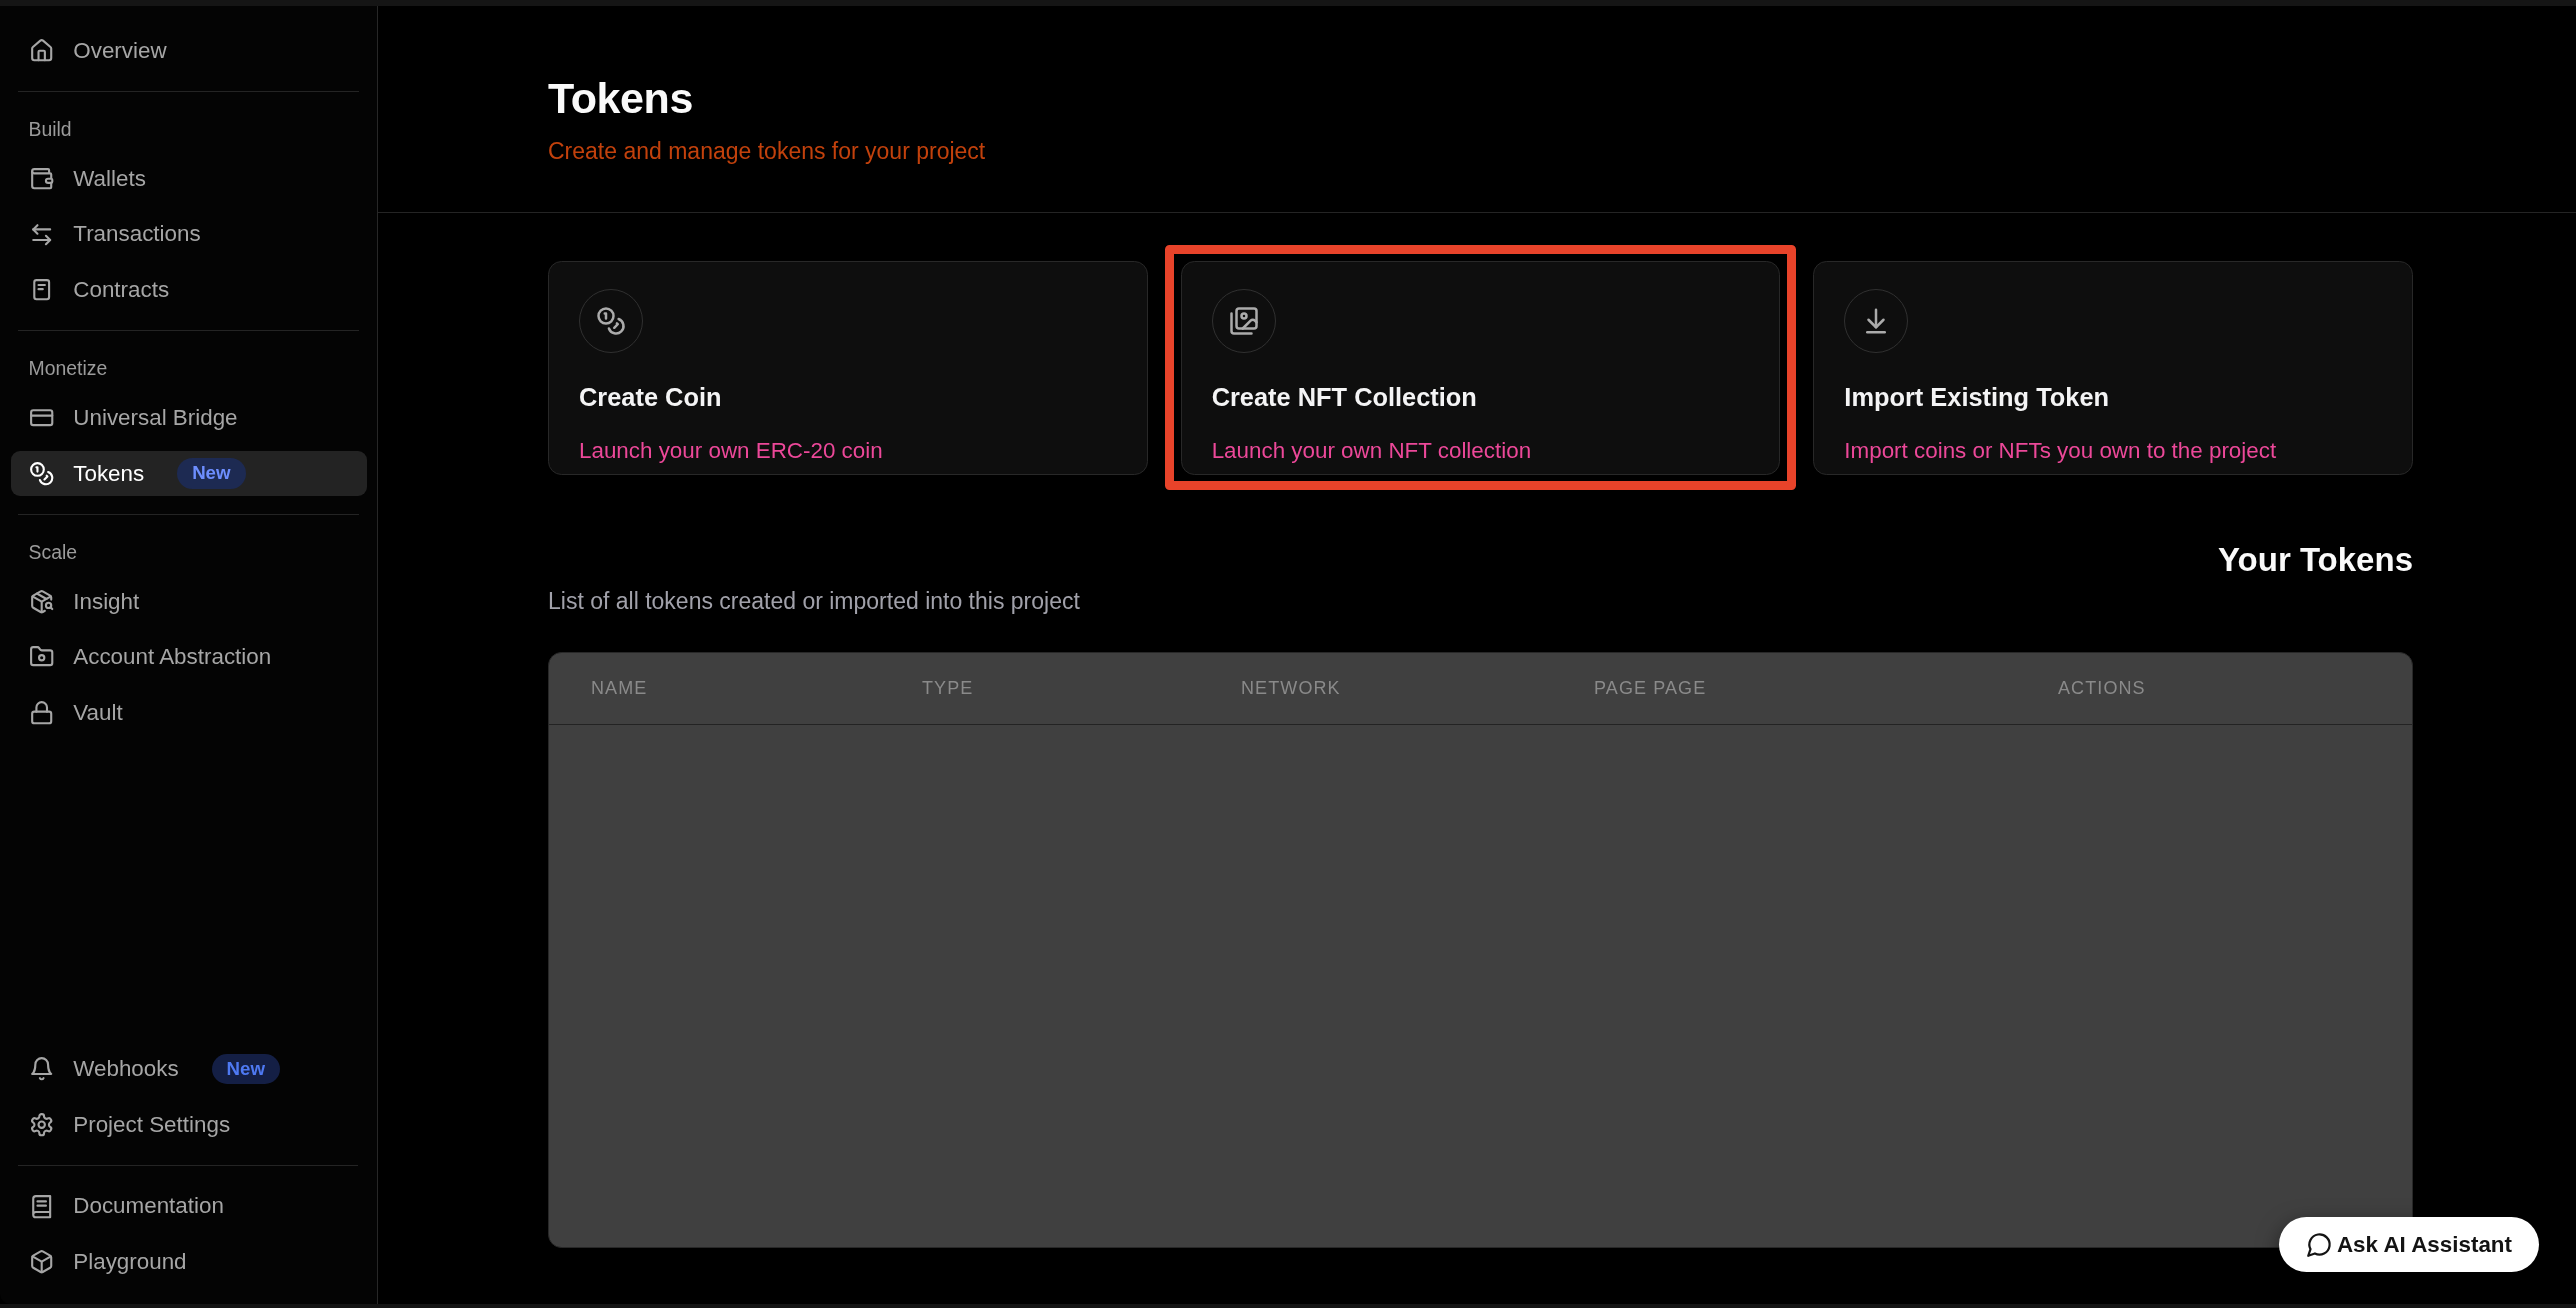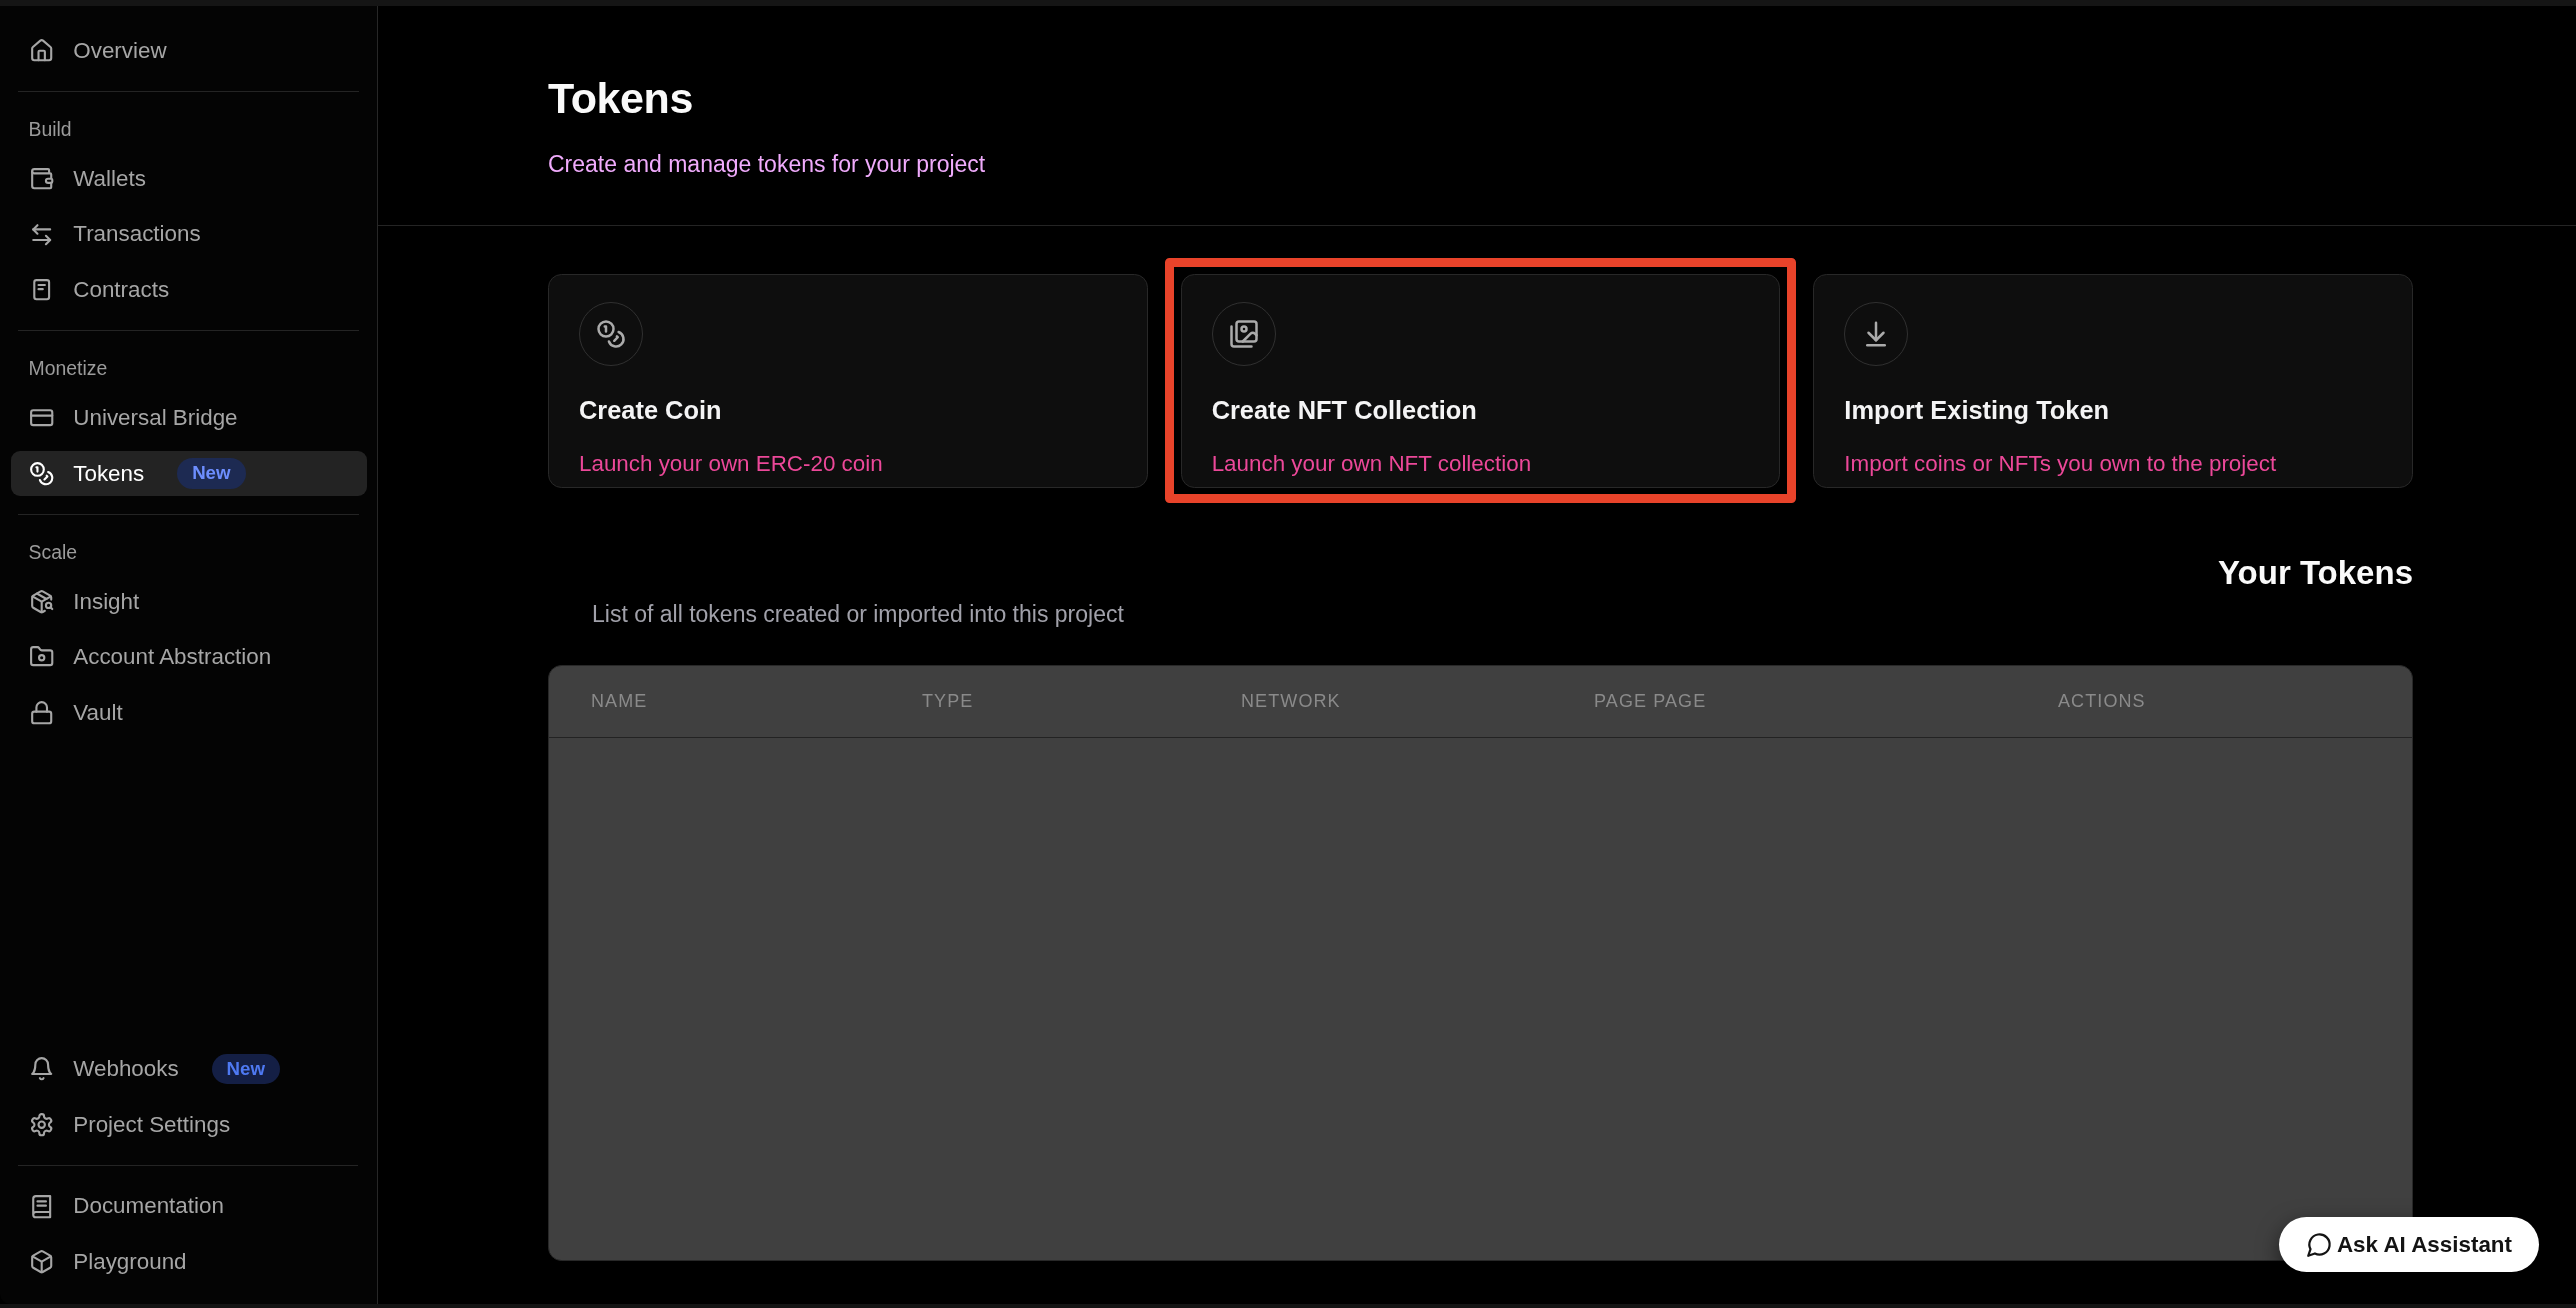--- a/index.html
+++ b/index.html
@@ -24,37 +24,37 @@
     height:30px; display:flex; align-items:center; }
   .badge { font-size:18.7px; font-weight:700; padding:6px 15px; border-radius:747px;
     background:var(--badge-bg); color:var(--badge-text); line-height:1; margin-left:13.5px; }
   .badge.dim { background:#141f45; color:#4e79f2; }
   .sidebar-bottom { position:absolute; left:10.5px; right:11.2px; bottom:20px; }
 
   
   .main { position:absolute; left:378px; top:6px; right:0; bottom:3.7px; }
   .page-header { padding:67px 0 0 170px; }
   .page-title { font-size:43px; font-weight:700; color:#fafafa; letter-spacing:-0.4px; line-height:51px; }
-  .page-subtitle { margin-top:25px; font-size:23px; color:#f0abfc; line-height:30px; }
+  .page-subtitle { margin-top:12px; font-size:23px; color:#c2410c; line-height:30px; }
   .header-rule { margin-top:46px; height:0.7px; background:#242424; }
 
   .content { padding:0 163px 2px 170px; }
   .cards { display:grid; grid-template-columns:repeat(3,1fr); gap:33px; margin-top:48px; }
   .card { position:relative; height:214px; background:#0e0e0e; border:0.7px solid #282828;
     border-radius:13.5px; padding:27px 30px; cursor:pointer; }
   .icon-circle { width:64px; height:64px; border-radius:50%; border:0.7px solid #303030;
     display:flex; align-items:center; justify-content:center; color:#ababab; }
   .icon-circle svg { width:30px; height:30px; }
   .card-title { margin-top:30px; font-size:25.4px; font-weight:600; color:#f4f4f5; }
   .card-desc { margin-top:26px; font-size:22.4px; color:#ec4899; }
   .card.highlighted::before { content:""; position:absolute; inset:-16.5px;
     border:9.7px solid var(--highlight); border-radius:4.5px; pointer-events:none; }
 
   .section-title { margin-top:66px; font-size:33px; font-weight:700; color:#fafafa;text-align:right; }
-  .section-sub { margin-top:9px; font-size:23px; color:#a1a1aa;margin-left:44px; }
+  .section-sub { margin-top:9px; font-size:23px; color:#a1a1aa; }
 
   .table { margin-top:37px; height:596px; border:0.7px solid #282828; border-radius:13.5px;
     overflow:hidden; background:#404040; display:flex; flex-direction:column; }
   .thead { display:grid; grid-template-columns:331px 319px 353px 464px 1fr; align-items:center;
     padding-left:42px; height:72px; border-bottom:0.7px solid #232323; }
   .th { font-size:18px; letter-spacing:1.1px; color:#8a8a8a; font-weight:500; }
   .tbody { flex:1; background:#0c0c0c; display:flex; align-items:center; justify-content:center; }
   .empty-text { font-size:24px; color:#9ca3af; }
 
   .ai-btn { position:absolute; right:37px; bottom:36px; height:55px; display:inline-flex;

